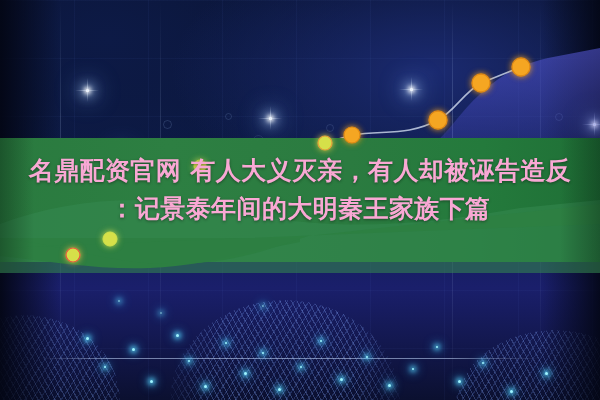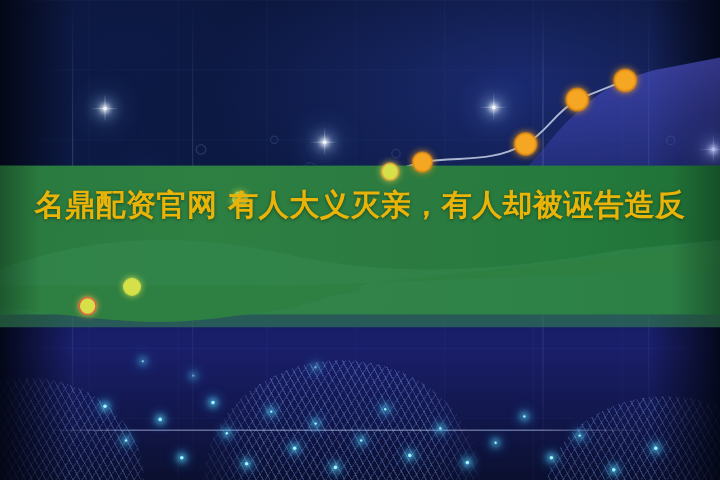--- a/index.html
+++ b/index.html
@@ -160,21 +160,21 @@
     right: 0; top: 138px; width: 40px; height: 124px;
     background: linear-gradient(270deg, rgba(8,36,18,0.42), rgba(8,36,18,0));
   }
 
   
   .headline {
     position: absolute;
     left: 0; right: 0;
     top: 152px;
     text-align: center;
-    color: #eab308;
+    color: #f9a8d4;
     font-size: 25px;
     font-weight: bold;
     line-height: 38px;
     letter-spacing: 0.4px;
     text-shadow: 0 1px 3px rgba(0,0,0,0.42);
     padding: 0 28px;
     box-sizing: border-box;
   }
   .headline .l2 { display: block; }
 </style>
@@ -276,15 +276,16 @@
       <circle cx="325" cy="143" r="7" fill="#d6e04a" stroke="#e3a03a" stroke-width="1.2"></circle>
       <circle cx="352" cy="135" r="8" fill="#f5a623" stroke="#e08a14" stroke-width="1.2"></circle>
       <circle cx="438" cy="120" r="9" fill="#f5a623" stroke="#e08a14" stroke-width="1.3"></circle>
       <circle cx="481" cy="83" r="9" fill="#f5a623" stroke="#e08a14" stroke-width="1.3"></circle>
       <circle cx="521" cy="67" r="9" fill="#f5a623" stroke="#e08a14" stroke-width="1.3"></circle>
     </g>
   </svg>
 
   <div class="headline">
     <span>名鼎配资官网 有人大义灭亲，有人却被诬告造反</span>
+    <span class="l2">：记景泰年间的大明秦王家族下篇</span>
   </div>
 
 </div>
 
 </body></html>

